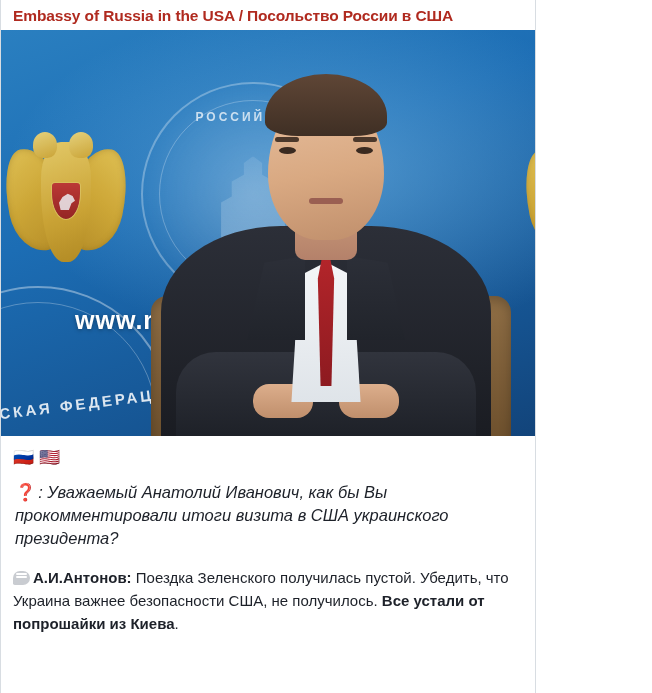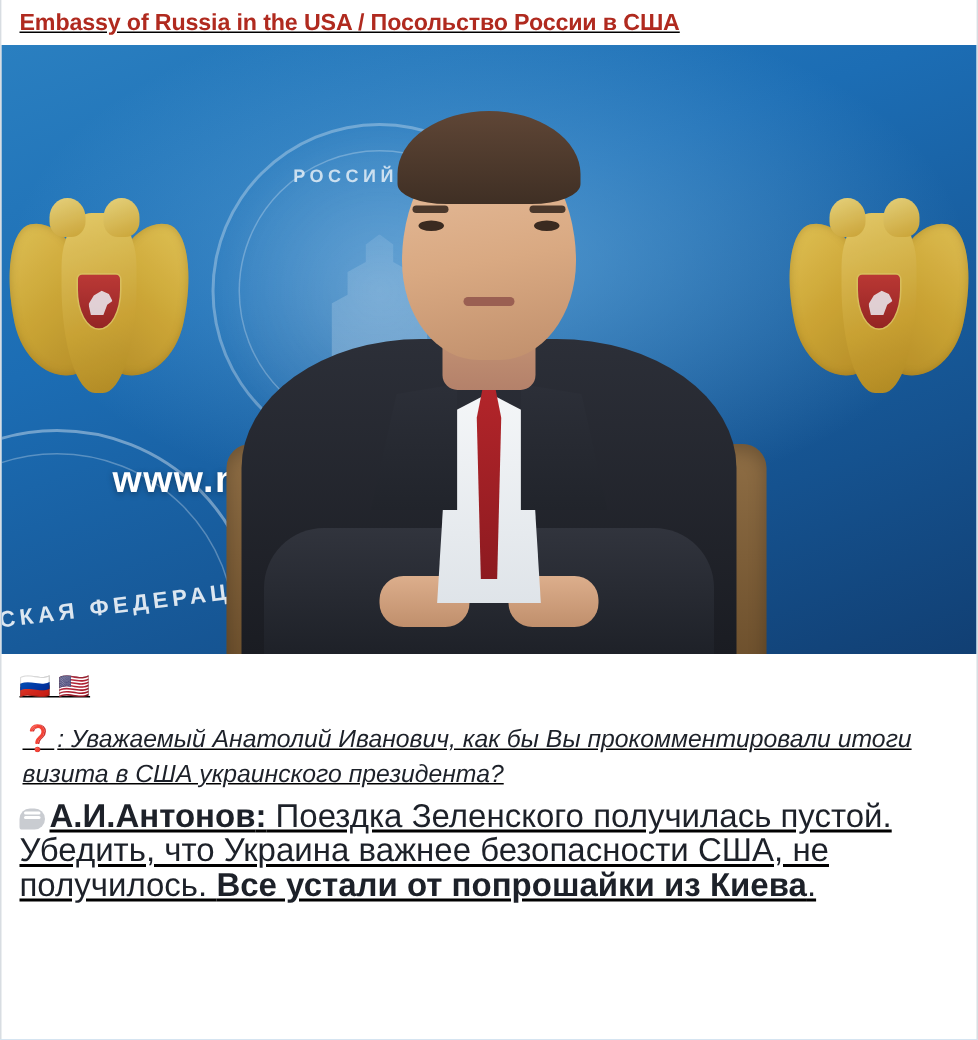--- a/index.html
+++ b/index.html
@@ -8,29 +8,28 @@
     padding: 0;
     background: #ffffff;
   }
   body {
     width: 652px;
     height: 693px;
     font-family: "Liberation Sans", sans-serif;
     overflow: hidden;
   }
   .post {
-    width: 652px;
+    width: 536px;
     height: 693px;
     background: #ffffff;
     border: 1px solid #d8dde2;
     border-top: none;
     border-bottom: none;
     position: relative;
     overflow: hidden;
-    text-decoration: underline;
   }
   .channel-header {
     padding: 6px 12px 5px 12px;
     background: #ffffff;
   }
   .channel-title {
     color: #b02a1f;
     font-weight: bold;
     font-size: 15.5px;
     letter-spacing: -0.1px;
@@ -304,32 +303,32 @@
     margin: 2px 0 12px 0;
     display: flex;
     align-items: flex-start;
     gap: 6px;
   }
   .flags { white-space: nowrap; font-size: 17px; }
   .question {
     font-style: italic;
     font-size: 16.5px;
     line-height: 23px;
-    margin: 0 0 4px 0;
+    margin: 0 0 16px 0;
     padding-left: 2px;
   }
   .q-mark {
     color: #d6342c;
     font-weight: bold;
     font-style: normal;
     font-size: 17px;
     margin-right: 2px;
   }
   .answer {
-    font-size: 22px;
+    font-size: 15px;
     line-height: 23px;
     margin: 0;
   }
   .speaker { font-weight: bold; }
   .bold-tail { font-weight: bold; }
   .bubble-icon {
     display: inline-block;
     width: 17px; height: 14px;
     background: #c9ccd1;
     border-radius: 8px 8px 8px 2px;

